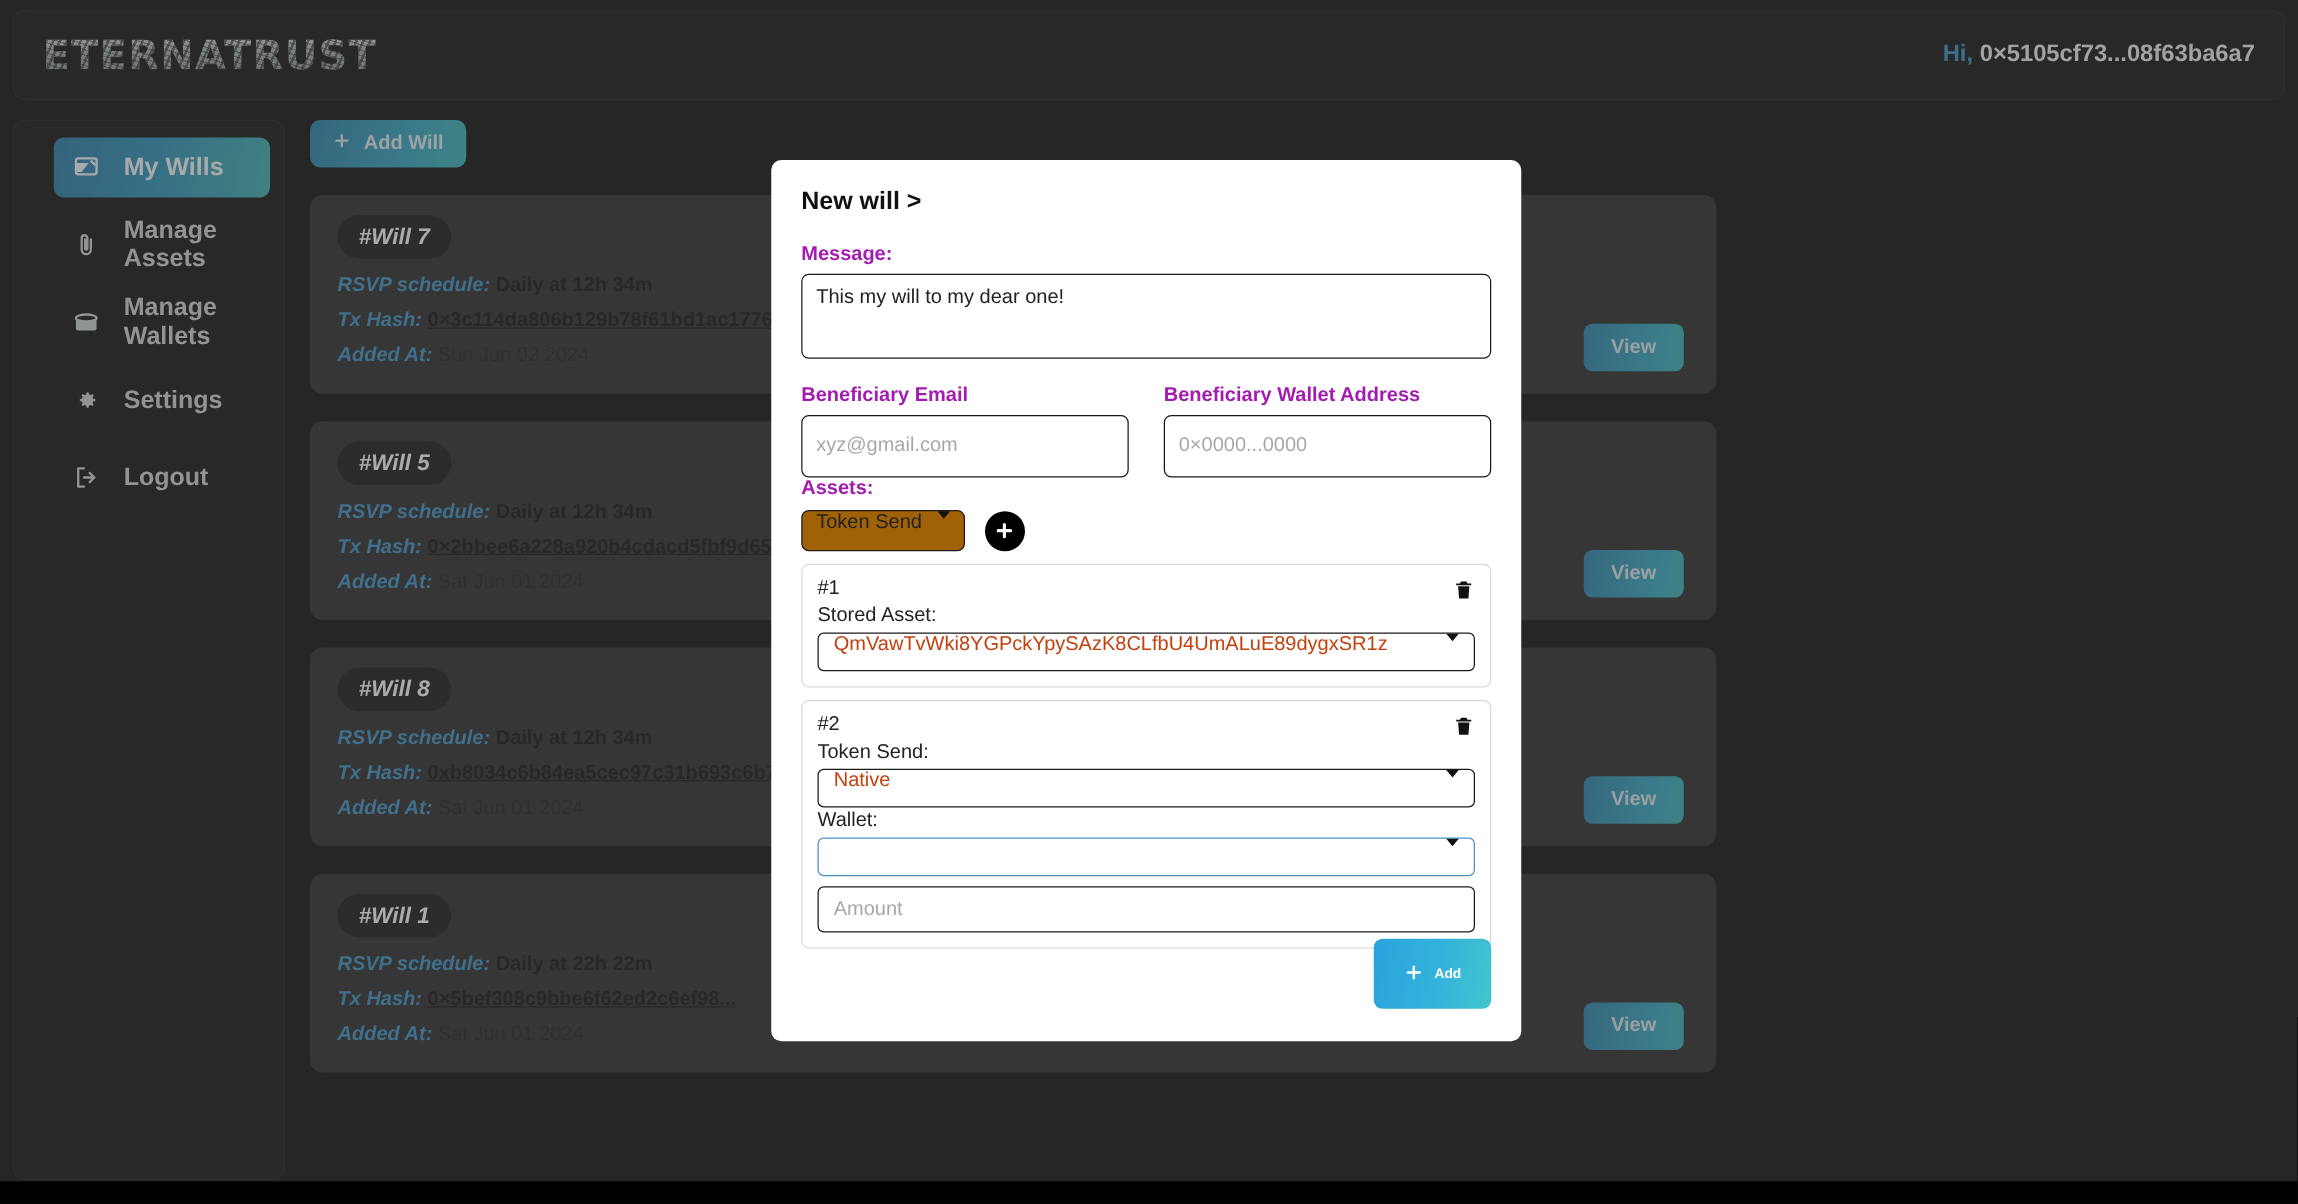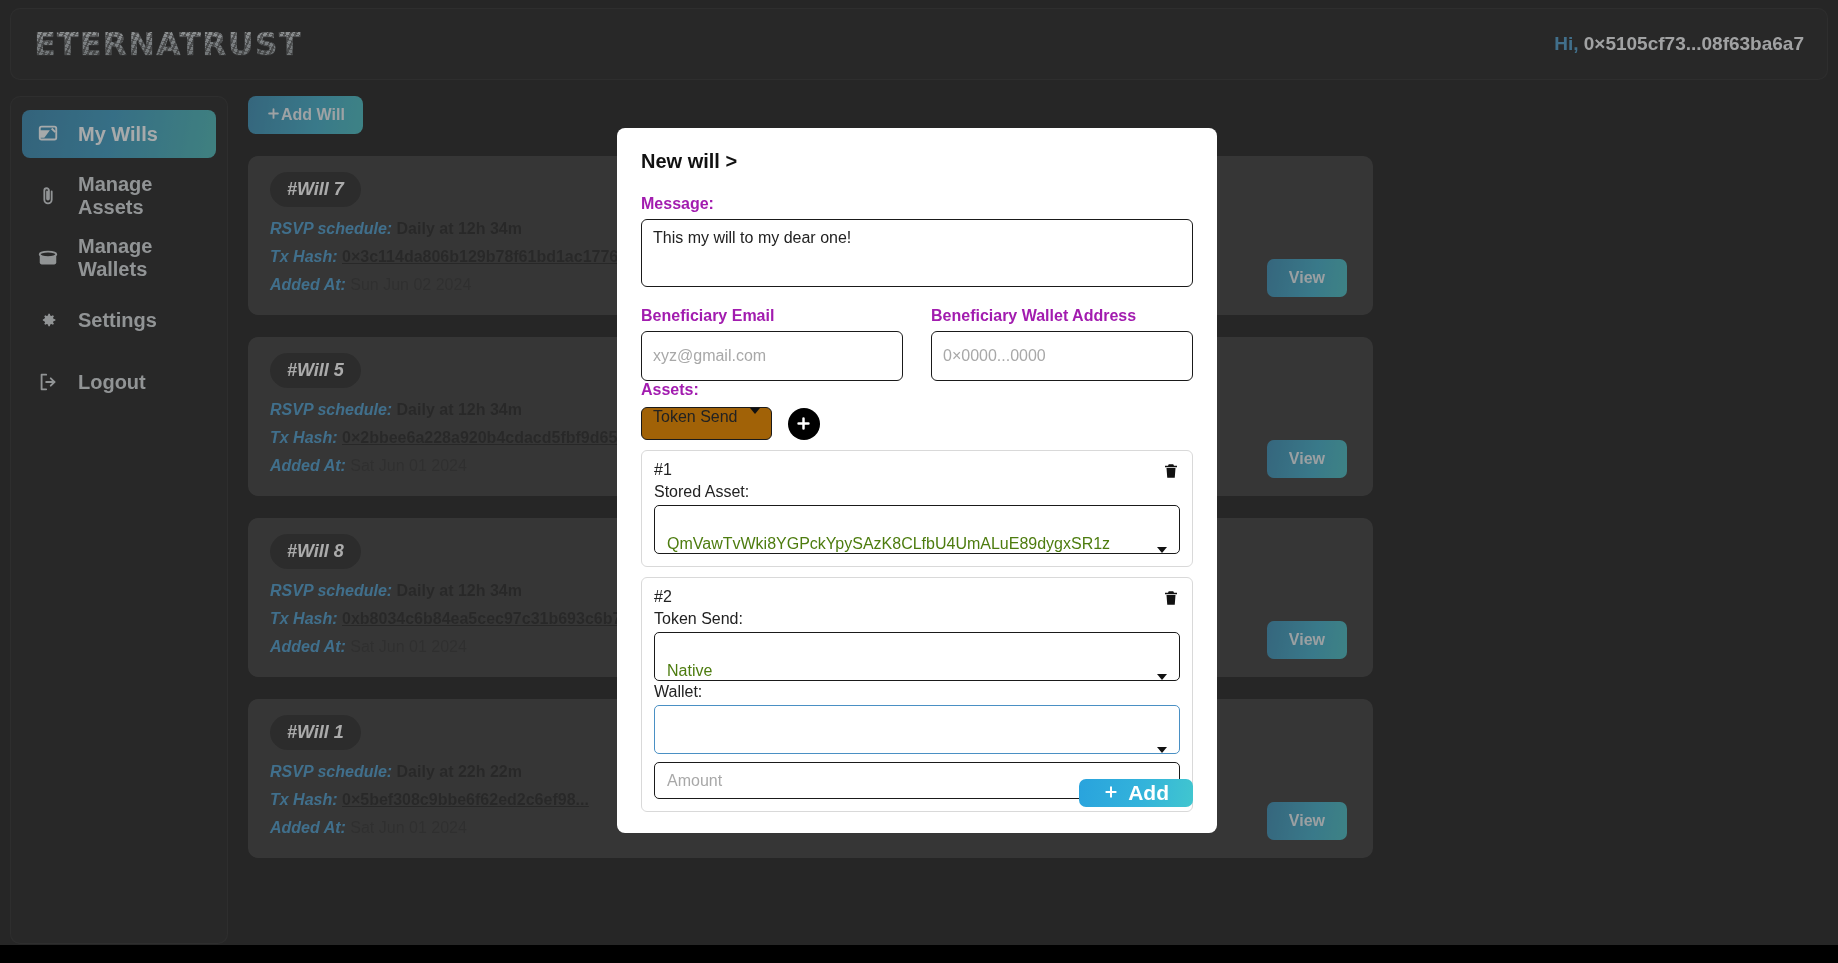--- a/index.html
+++ b/index.html
@@ -48,31 +48,32 @@
     box-shadow: 0 0 0 1px #0e0e0e inset;
     padding: 14px 12px;
   }
   .nav-item {
     display: flex; align-items: center; gap: 18px;
     height: 48px; padding: 0 14px;
     border-radius: 8px;
     color: #b9bdc0; font-size: 20px; font-weight: 700;
     margin-bottom: 14px;
     cursor: pointer;
+    margin-left: 21px;
   }
   .nav-item .ico { width: 24px; height: 24px; display: flex; align-items: center; justify-content: center; flex: 0 0 24px; }
   .nav-item.active {
     background: linear-gradient(100deg, #186a93 0%, #1d7ea5 45%, #2c9c9b 100%);
     color: #dfe3e5;
   }
 
   
   .main { position: absolute; top: 96px; left: 248px; width: 1580px; height: 848px; }
   .addwill-btn {
-    display: inline-flex; align-items: center; 
+    display: inline-flex; align-items: center; gap: 10px;
     height: 38px; padding: 0 18px;
     border-radius: 8px;
     background: linear-gradient(100deg, #1b6f96 0%, #2290ac 60%, #2aa0a4 100%);
     color: #cfd6da; font-size: 16px; font-weight: 700;
     cursor: pointer; border: none;
   }
   .cards { margin-top: 22px; display: flex; flex-direction: column; gap: 22px; justify-content: flex-end; }
   .will-card {
     position: relative;
     width: 1125px; min-height: 134px;
@@ -146,38 +147,38 @@
   }
   .asset-block {
     border: 1px solid #d9d9d9; border-radius: 6px;
     padding: 10px 12px 12px; margin-top: 10px; background:#fff;
   }
   .asset-block-head { display: flex; align-items: flex-start; justify-content: space-between; }
   .asset-idx { font-size: 16px; color: #222; }
   .trash { cursor: pointer; width:18px; height:20px; }
   .sub-label { font-size: 16px; color: #222; margin: 2px 0 4px; display:block; }
   .sel-full {
-    width: 100%; height: 49px;
+    width: 100%; height: 31px;
     border: 1.5px solid #1a1a1a; border-radius: 5px;
-    display: flex; align-items: flex-end; justify-content: space-between;
-    padding: 0 12px; font-size: 16px; color: #4d7c0f; background: #fff; cursor: pointer;
+    display: flex; align-items: flex-start; justify-content: space-between;
+    padding: 0 12px; font-size: 16px; color: #c2410c; background: #fff; cursor: pointer;
   }
   .sel-full.focused { border-color: #4a90c4; }
   input.amount {
     width: 100%; height: 37px; margin-top: 8px;
     border: 1.5px solid #1a1a1a; border-radius: 5px;
     padding: 0 12px; font-size: 16px; font-family:"Liberation Sans",sans-serif; outline: none;
   }
   input.amount::placeholder { color: #a8a8a8; }
   .add-btn {
     position: absolute; right: 24px; bottom: 26px;
     display: inline-flex; align-items: center; gap: 9px;
-    height: 28px; padding: 0 24px; border: none; border-radius: 7px;
+    height: 56px; padding: 0 24px; border: none; border-radius: 7px;
     background: linear-gradient(100deg,#29a3dd 0%, #33b3db 55%, #41c6cf 100%);
-    color: #fff; font-size: 21px; font-weight: 700; cursor: pointer;
+    color: #fff; font-size: 11px; font-weight: 700; cursor: pointer;
   }
   .bottom-bar { position:absolute; left:0; bottom:0; width:1838px; height:18px; background:#000; }
 </style>
 </head>
 <body>
 
 <div id="app">
 
   <div class="header">
     <div class="logo">ETERNATRUST</div>

